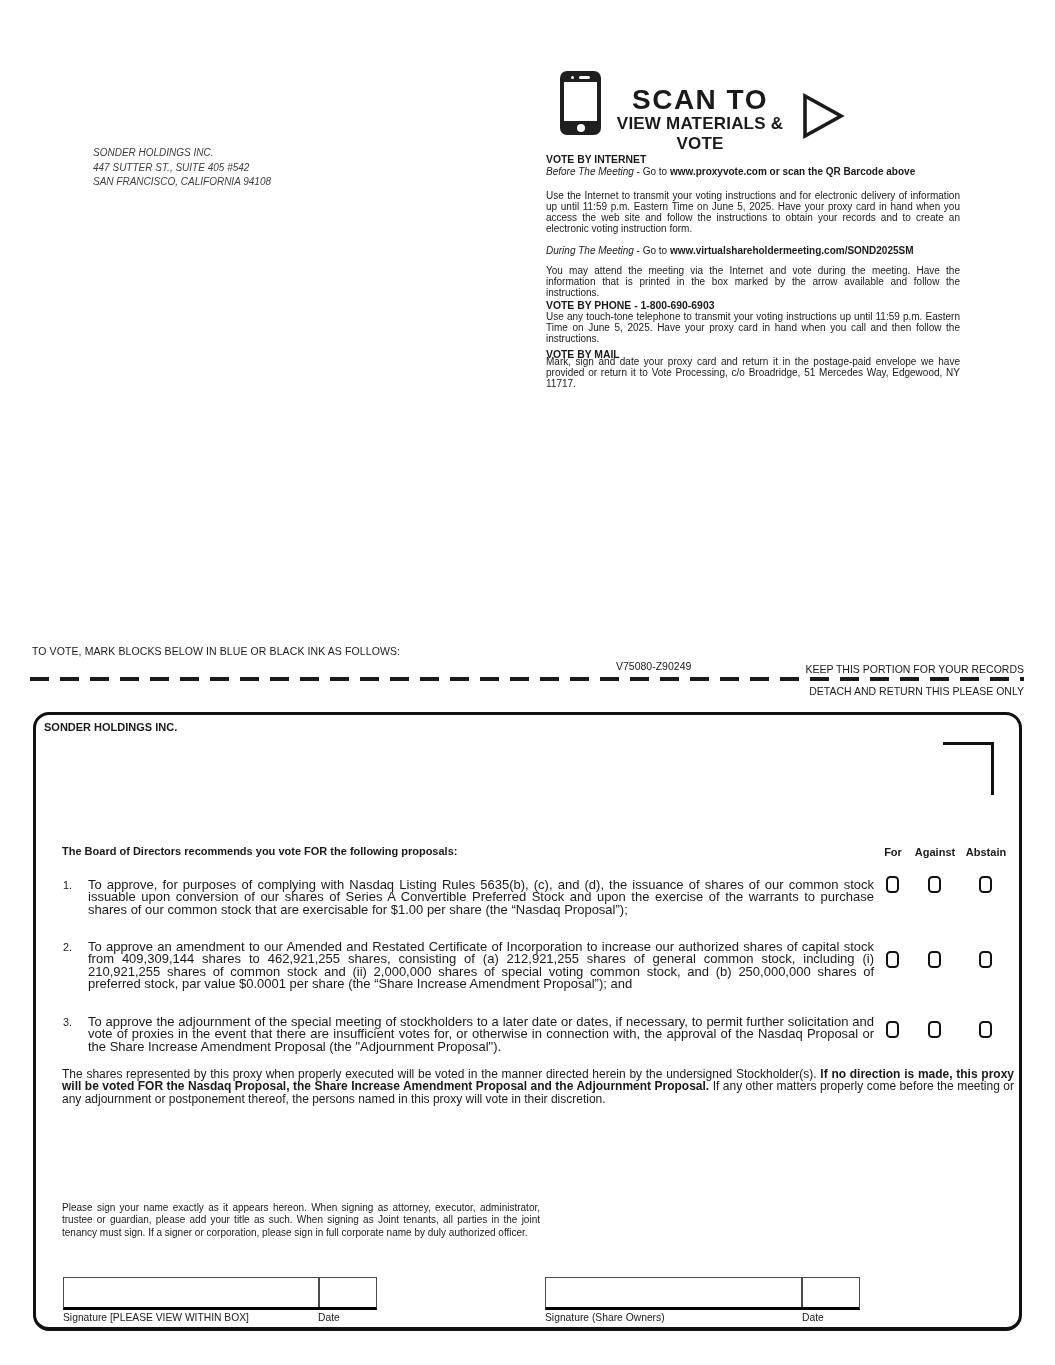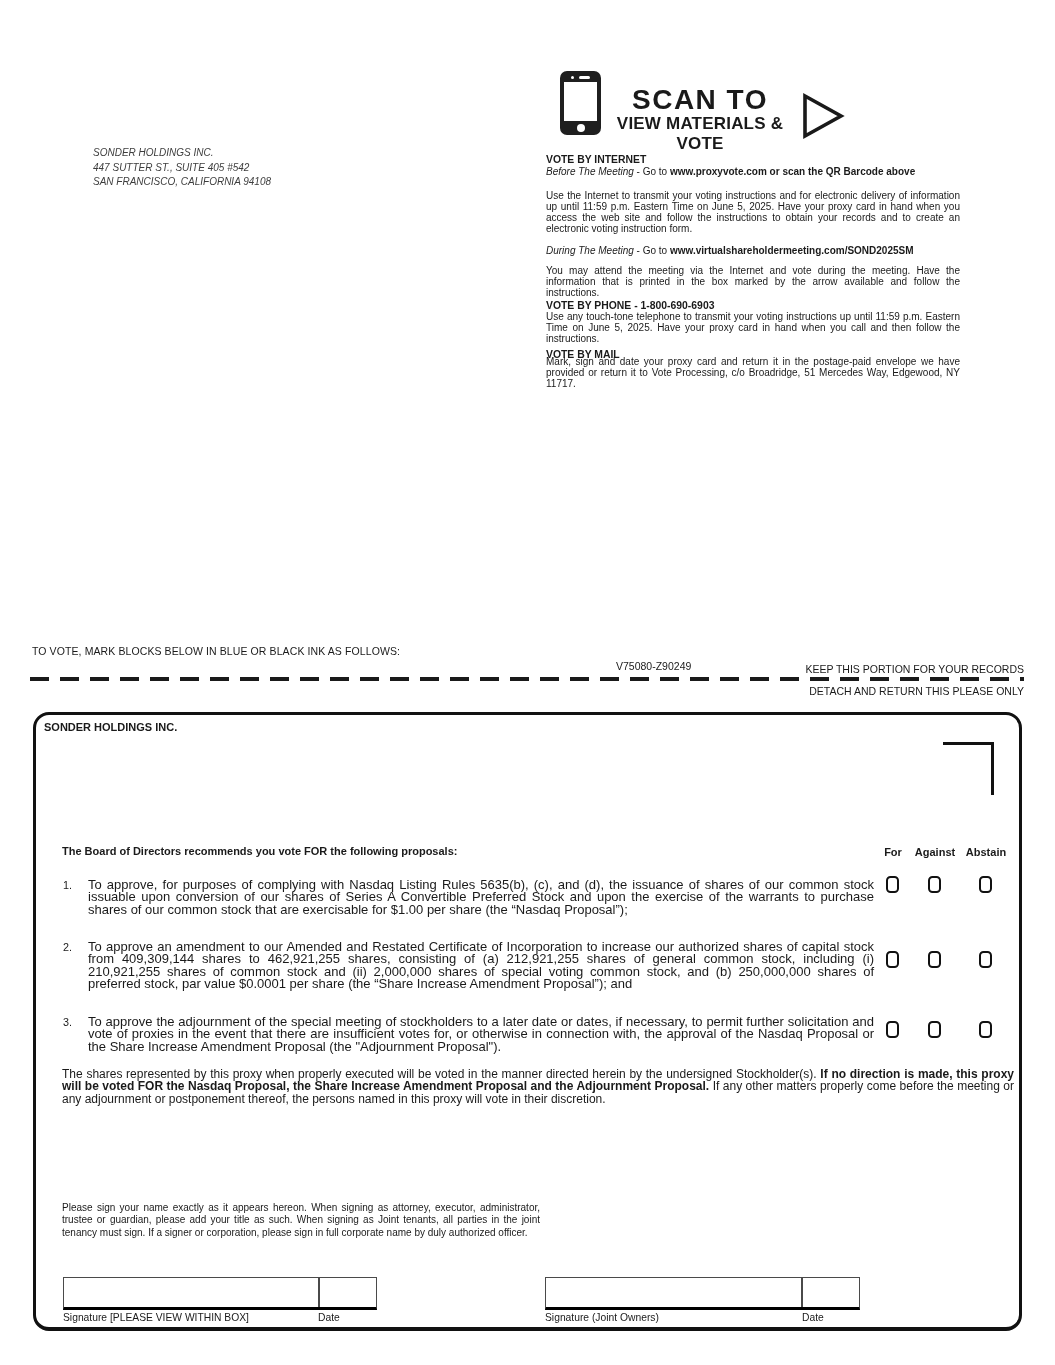--- a/index.html
+++ b/index.html
@@ -138,17 +138,17 @@
 
     <div class="rel sigbox left">
         <span class="div" style="left:254px"></span>
       </div>
     <div class="rel sigbox right">
         <span class="div" style="left:255px"></span>
       </div>
 
     <div class="rel siglabel" style="left:27px">Signature [PLEASE VIEW WITHIN BOX]</div>
     <div class="rel siglabel" style="left:282px">Date</div>
-    <div class="rel siglabel" style="left:509px">Signature (Joint Owners)</div>
+    <div class="rel siglabel" style="left:509px">Signature (Share Owners)</div>
     <div class="rel siglabel" style="left:766px">Date</div>
   </div>
 
 </div>
 
 </body></html>

